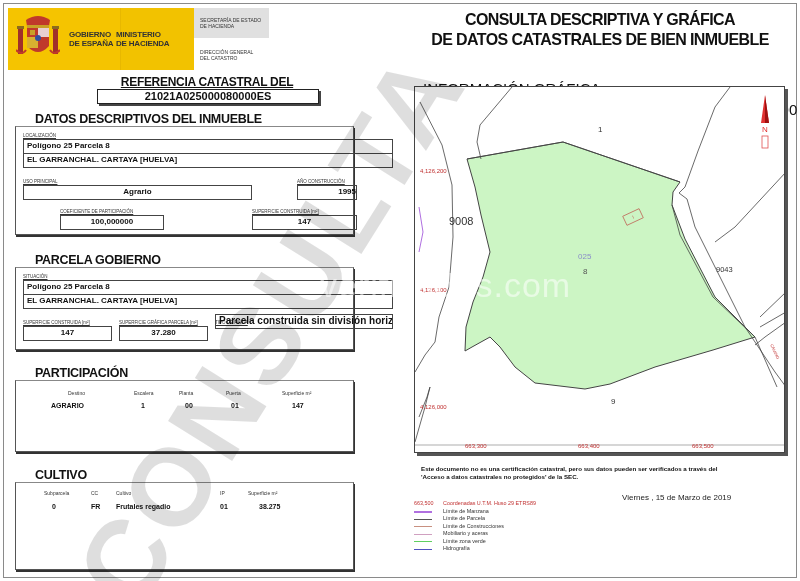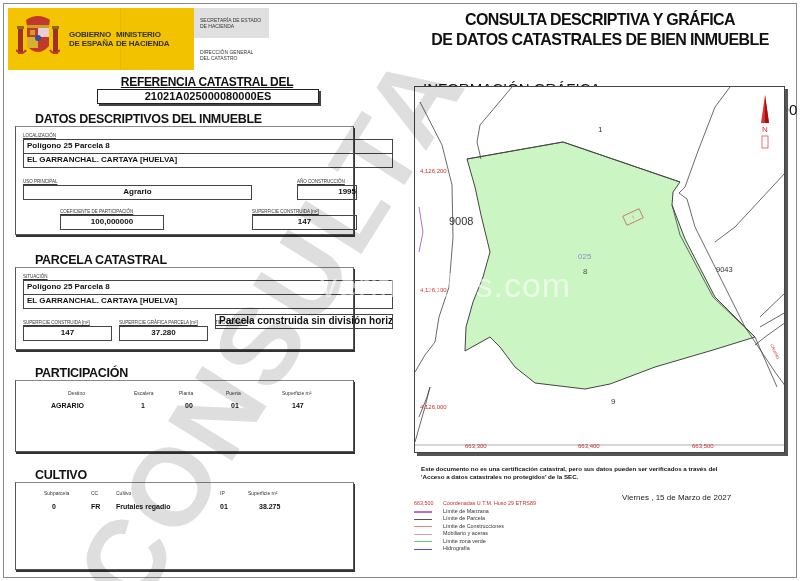--- a/index.html
+++ b/index.html
@@ -155,21 +155,21 @@
   <div class="field-label" style="left:7px; top:52px;">USO PRINCIPAL</div>
   <div class="field-box center" style="left:7px; top:58px; width:229px; height:15px;">Agrario</div>
   <div class="field-label" style="left:281px; top:52px;">AÑO CONSTRUCCIÓN</div>
   <div class="field-box center" style="left:281px; top:58px; width:60px; height:15px;text-align:right;">1995</div>
   <div class="field-label" style="left:44px; top:82px;">COEFICIENTE DE PARTICIPACIÓN</div>
   <div class="field-box center" style="left:44px; top:88px; width:104px; height:15px;">100,000000</div>
   <div class="field-label" style="left:236px; top:82px;">SUPERFICIE CONSTRUIDA [m²]</div>
   <div class="field-box center" style="left:236px; top:88px; width:105px; height:15px;">147</div>
 </div>
 
-<div class="section-title" style="top:253px;">PARCELA CATASTRAL</div>
+<div class="section-title" style="top:253px;">PARCELA GOBIERNO</div>
 <div class="panel" style="top:267px; height:83px;">
   <div class="field-label" style="left:7px; top:6px;">SITUACIÓN</div>
   <div class="field-box" style="left:7px; top:12px; width:370px; height:15px;">Polígono 25 Parcela 8</div>
   <div class="field-box" style="left:7px; top:26px; width:370px; height:15px;">EL GARRANCHAL. CARTAYA [HUELVA]</div>
   <div class="field-label" style="left:7px; top:52px;">SUPERFICIE CONSTRUIDA [m²]</div>
   <div class="field-box center" style="left:7px; top:58px; width:89px; height:15px;">147</div>
   <div class="field-label" style="left:103px; top:52px;">SUPERFICIE GRÁFICA PARCELA [m²]</div>
   <div class="field-box center" style="left:103px; top:58px; width:89px; height:15px;">37.280</div>
   <div class="field-label" style="left:199px; top:52px;">TIPO DE FINCA</div>
   <div class="field-box" style="left:199px; top:46px; width:178px; height:15px; font-size:10px;">Parcela construida sin división horizontal</div>
@@ -251,21 +251,21 @@
   <div style="position:absolute; left:5px; top:317px; font-size:6px; color:#c03030;">4,126,000</div>
   <div style="position:absolute; left:50px; top:356px; font-size:6px; color:#c03030;">663,300</div>
   <div style="position:absolute; left:163px; top:356px; font-size:6px; color:#c03030;">663,400</div>
   <div style="position:absolute; left:277px; top:356px; font-size:6px; color:#c03030;">663,500</div>
 </div>
 
 <div class="disclaimer">
   <div>Este documento no es una certificación catastral, pero sus datos pueden ser verificados a través del</div>
   <div>'Acceso a datos catastrales no protegidos' de la SEC.</div>
 </div>
-<div class="date-text">Viernes , 15 de Marzo de 2027</div>
+<div class="date-text">Viernes , 15 de Marzo de 2019</div>
 
 <div class="legend">
   <div class="legend-row first">
     <span class="coord">663,500</span>
     <span class="lt">Coordenadas U.T.M. Huso 29 ETRS89</span>
   </div>
   <div class="legend-row">
     <span class="sw" style="background:#b070e0; height:2px;"></span>
     <span class="lt">Límite de Manzana</span>
   </div>

